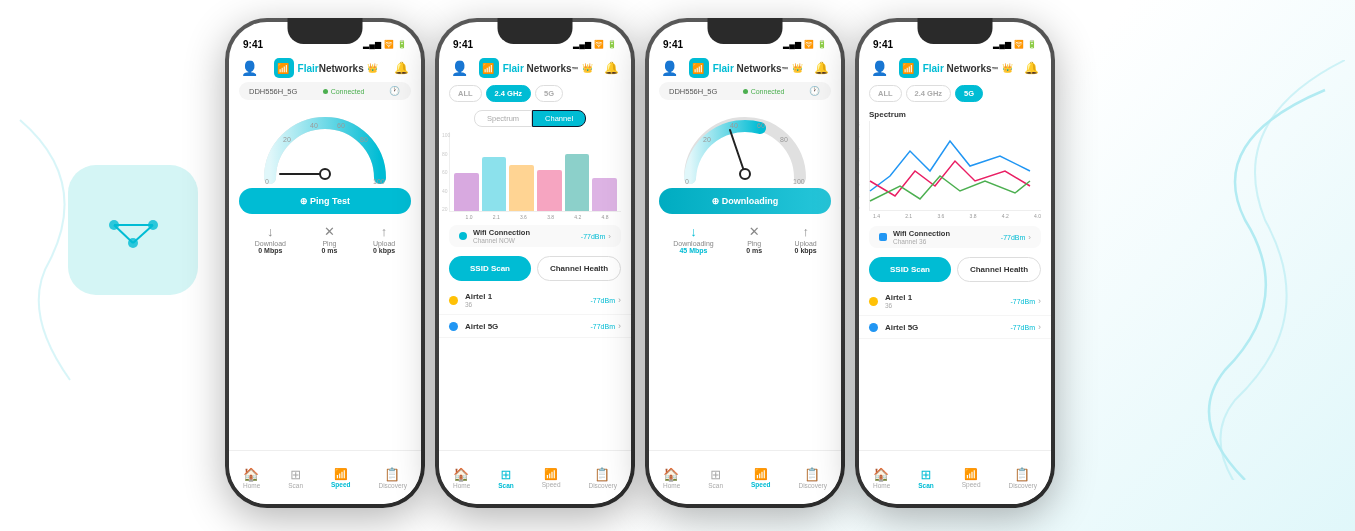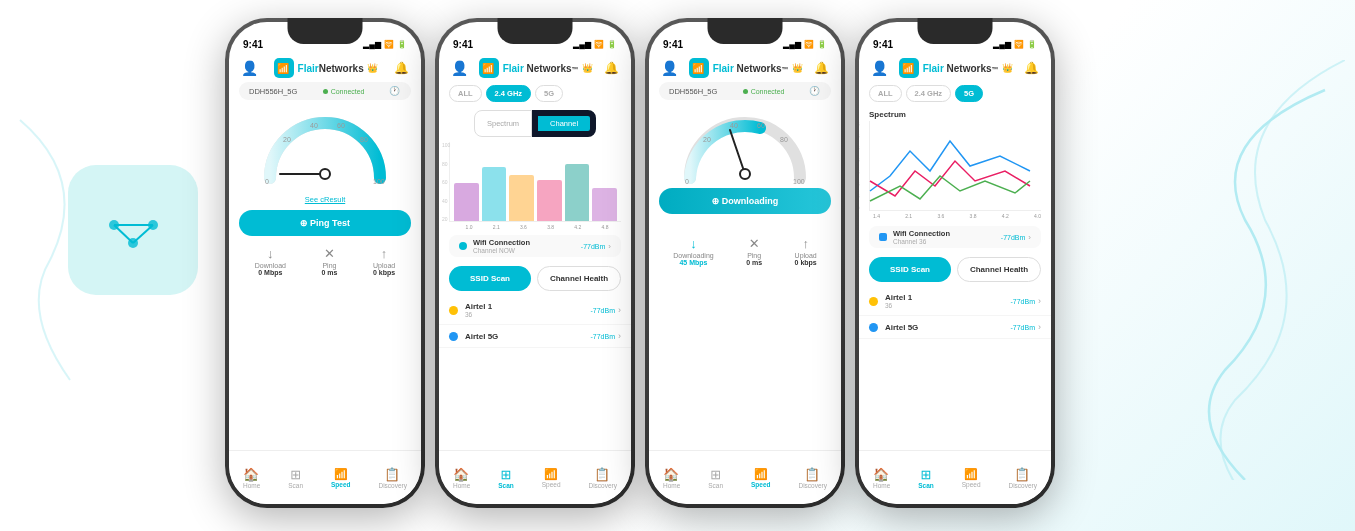--- a/index.html
+++ b/index.html
@@ -91,23 +91,20 @@
           <text x="55" y="22" font-size="7" fill="#999">40</text>
           <text x="82" y="22" font-size="7" fill="#999">60</text>
           <text x="105" y="36" font-size="7" fill="#999">80</text>
           <text x="118" y="78" font-size="7" fill="#999">100</text>
 
           <line x1="70" y1="68" x2="25" y2="68" stroke="#222" stroke-width="2" stroke-linecap="round"></line>
           <circle cx="70" cy="68" r="5" fill="#fff" stroke="#222" stroke-width="2"></circle>
         </svg>
       </div>
 
-      <div style="text-align:center;margin-bottom:4px;">
-        <span style="color:#00bcd4;font-size:7.5px;text-decoration:underline;cursor:pointer;">See cResult</span>
-      </div>
 
       <div style="padding:0 10px;margin-bottom:8px;">
         <button style="width:100%;background:#00bcd4;color:#fff;border:none;border-radius:22px;padding:8px 0;font-size:9px;font-weight:700;cursor:pointer;">⊕  Ping Test</button>
       </div>
 
       <div style="display:flex;justify-content:space-around;padding:0 8px;margin-bottom:8px;">
         <div style="text-align:center;">
           <span style="font-size:13px;color:#888;">↓</span>
           <div style="font-size:7px;color:#888;">Download</div>
           <div style="font-size:7px;font-weight:600;color:#333;">0 Mbps</div>
@@ -171,21 +168,21 @@
       </div>
 
       <div style="display:flex;gap:4px;padding:3px 10px;margin-bottom:3px;">
         <button style="padding:3px 8px;border-radius:12px;font-size:7.5px;font-weight:600;border:1px solid #ddd;color:#aaa;background:#fff;cursor:pointer;">ALL</button>
         <button style="padding:3px 8px;border-radius:12px;font-size:7.5px;font-weight:600;border:1px solid #00bcd4;color:#fff;background:#00bcd4;cursor:pointer;">2.4 GHz</button>
         <button style="padding:3px 8px;border-radius:12px;font-size:7.5px;font-weight:600;border:1px solid #ddd;color:#aaa;background:#fff;cursor:pointer;">5G</button>
       </div>
 
       <div style="display:flex;padding:2px 35px;margin-bottom:3px;">
         <button style="padding:3px 12px;font-size:7.5px;border:1px solid #ddd;color:#aaa;background:#fff;border-radius:8px 0 0 8px;cursor:pointer;">Spectrum</button>
-        <button style="padding:3px 12px;font-size:7.5px;border:6px solid #0f172a;color:#fff;background:#00bcd4;border-radius:0 8px 8px 0;cursor:pointer;">Channel</button>
+        <button style="padding:3px 12px;font-size:7.5px;border:1px solid #0f172a;color:#fff;background:#00bcd4;border-radius:0 8px 8px 0;cursor:pointer;">Channel</button>
       </div>
 
       <div style="padding:0 10px;margin-bottom:3px;position:relative;">
         <div style="display:flex;height:80px;position:relative;border-bottom:1px solid #eee;border-left:1px solid #eee;padding:0 4px;align-items:flex-end;gap:3px;">
 
           <div style="position:absolute;left:-8px;top:0;display:flex;flex-direction:column;justify-content:space-between;height:80px;font-size:5px;color:#ccc;">
             <span>100</span>
               <span>80</span>
               <span>60</span>
               <span>40</span>
@@ -312,21 +309,21 @@
           <text x="55" y="22" font-size="7" fill="#999">40</text>
           <text x="82" y="22" font-size="7" fill="#999">60</text>
           <text x="105" y="36" font-size="7" fill="#999">80</text>
           <text x="118" y="78" font-size="7" fill="#999">100</text>
 
           <line x1="70" y1="68" x2="55" y2="24" stroke="#222" stroke-width="2" stroke-linecap="round"></line>
           <circle cx="70" cy="68" r="5" fill="#fff" stroke="#222" stroke-width="2"></circle>
         </svg>
       </div>
 
-      <div style="padding:0 10px;margin-bottom:20px;">
+      <div style="padding:0 10px;margin-bottom:8px;">
         <button style="width:100%;background:linear-gradient(90deg,#00acc1,#26c6da);color:#fff;border:none;border-radius:22px;padding:8px 0;font-size:9px;font-weight:700;cursor:pointer;">⊕ Downloading</button>
       </div>
 
       <div style="display:flex;justify-content:space-around;padding:0 8px;margin-bottom:8px;">
         <div style="text-align:center;">
           <span style="font-size:13px;color:#00bcd4;">↓</span>
           <div style="font-size:7px;color:#888;">Downloading</div>
           <div style="font-size:7px;font-weight:600;color:#00bcd4;">45 Mbps</div>
         </div>
         <div style="text-align:center;">

